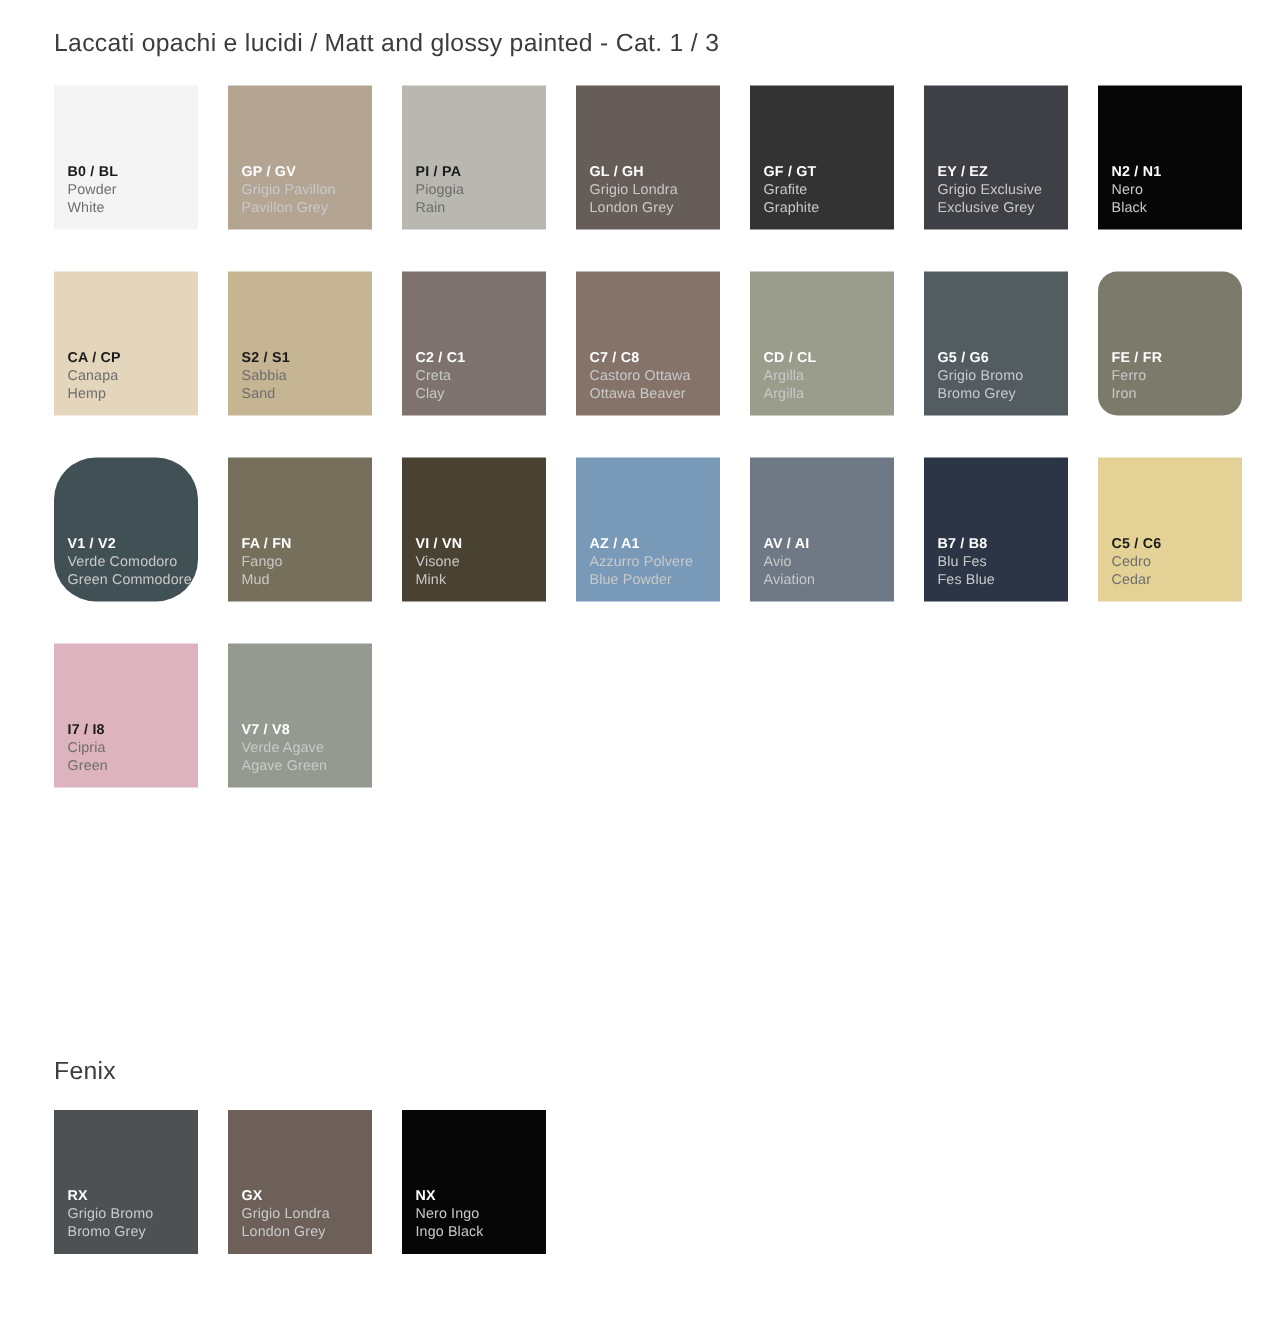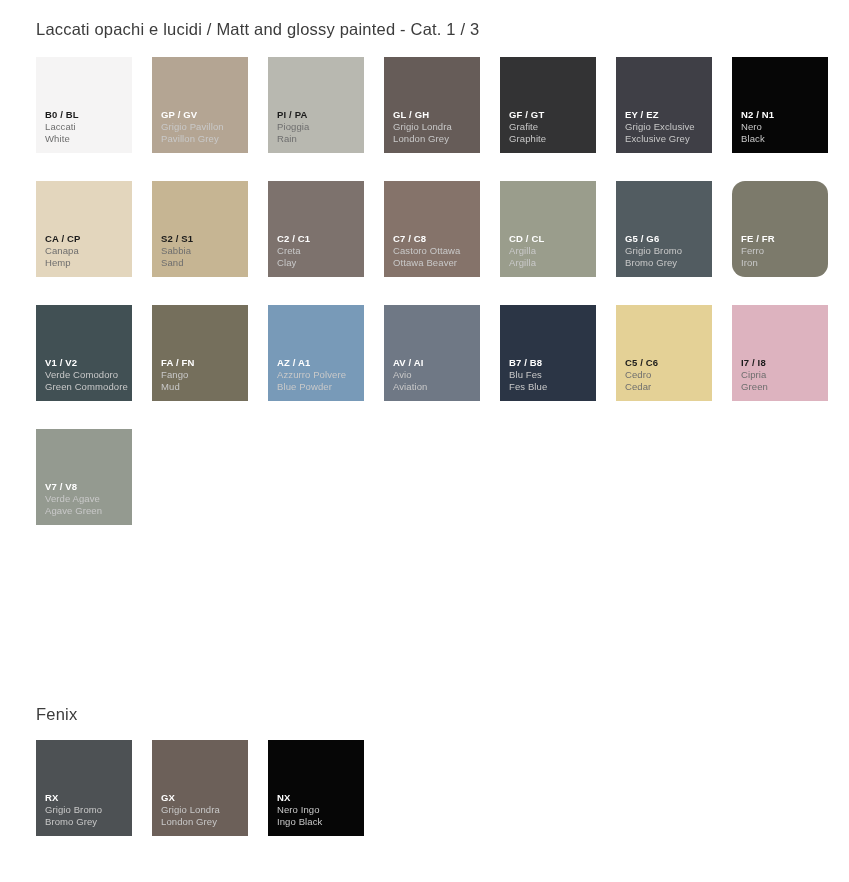--- a/index.html
+++ b/index.html
@@ -87,21 +87,21 @@
 <body>
 
 <div class="page">
 
   <h1 class="section-title" id="title-main">Laccati opachi e lucidi / Matt and glossy painted - Cat. 1 / 3</h1>
 
   <div class="grid" id="grid-painted">
       <div class="swatch light" style="background: rgb(245, 244, 244);">
         <div class="labels">
           <div class="code">B0 / BL</div>
-          <div class="name-it">Laccati</div>
+          <div class="name-it">Powder</div>
           <div class="name-en">White</div>
         </div>
       </div>
       <div class="swatch dark" style="background: rgb(180, 165, 147);">
         <div class="labels">
           <div class="code">GP / GV</div>
           <div class="name-it">Grigio Pavillon</div>
           <div class="name-en">Pavillon Grey</div>
         </div>
       </div>
@@ -182,34 +182,41 @@
           <div class="name-en">Bromo Grey</div>
         </div>
       </div>
       <div class="swatch dark" style="background: rgb(124, 122, 107); border-radius: 13px;">
         <div class="labels">
           <div class="code">FE / FR</div>
           <div class="name-it">Ferro</div>
           <div class="name-en">Iron</div>
         </div>
       </div>
-      <div class="swatch dark" style="background: rgb(65, 80, 84);">
+      <div class="swatch dark" style="background: rgb(65, 80, 84); border-radius: 28px;">
         <div class="labels">
           <div class="code">V1 / V2</div>
           <div class="name-it">Verde Comodoro</div>
           <div class="name-en">Green Commodore</div>
         </div>
       </div>
       <div class="swatch dark" style="background: rgb(117, 111, 92);">
         <div class="labels">
           <div class="code">FA / FN</div>
           <div class="name-it">Fango</div>
           <div class="name-en">Mud</div>
         </div>
       </div>
+      <div class="swatch dark" style="background: rgb(73, 65, 49);">
+        <div class="labels">
+          <div class="code">VI / VN</div>
+          <div class="name-it">Visone</div>
+          <div class="name-en">Mink</div>
+        </div>
+      </div>
       <div class="swatch dark" style="background: rgb(120, 154, 184);">
         <div class="labels">
           <div class="code">AZ / A1</div>
           <div class="name-it">Azzurro Polvere</div>
           <div class="name-en">Blue Powder</div>
         </div>
       </div>
       <div class="swatch dark" style="background: rgb(111, 120, 133);">
         <div class="labels">
           <div class="code">AV / AI</div>

